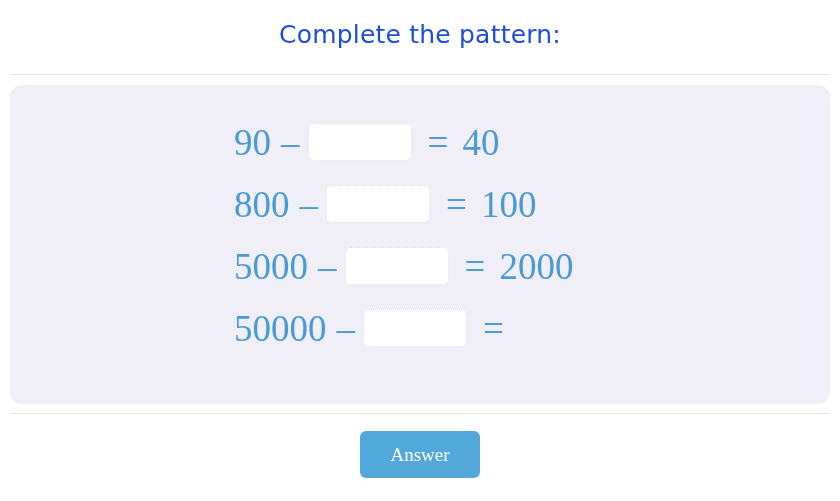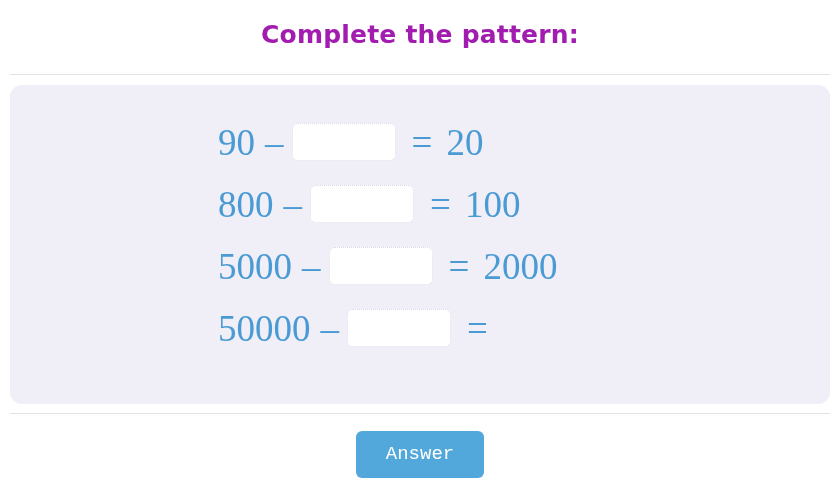--- a/index.html
+++ b/index.html
@@ -22,22 +22,22 @@
   
   .title-bar {
     height: 68px;
     display: flex;
     align-items: center;
     justify-content: center;
   }
   .page-title {
     font-family: "DejaVu Sans", sans-serif;
     font-size: 25px;
-    font-weight: 700;
-    color: #a21caf;
+    font-weight: 400;
+    color: #1d4ed8;
     letter-spacing: 0.2px;
     line-height: 1;
   }
   
   .divider {
     height: 1px;
     background: #e2e4e8;
     margin: 0 10px;
   }
   .divider.top { margin-top: 6px; }
@@ -59,20 +59,21 @@
   .eq-list {
     margin-left: 208px;
     display: flex;
     flex-direction: column;
   }
   .eq-row {
     display: flex;
     align-items: center;
     height: 62px;
     white-space: nowrap;
+    margin-left: 16px;
   }
   .eq-term {
     font-family: "Liberation Serif", "DejaVu Serif", serif;
     font-size: 37px;
     color: #4a9bd4;
     line-height: 1;
   }
   .eq-op {
     font-family: "Liberation Serif", "DejaVu Serif", serif;
     font-size: 37px;
@@ -102,21 +103,21 @@
     display: flex;
     align-items: center;
     justify-content: center;
     padding-top: 17px;
   }
   .answer-button {
     background: #53a8db;
     color: #ffffff;
     border: none;
     border-radius: 6px;
-    font-family: Liberation Mono, monospace;
+    font-family: Liberation Serif, serif;
     font-size: 19px;
     font-weight: 400;
     padding: 14px 30px;
     cursor: pointer;
     line-height: 1;
   }
 </style>
 </head>
 <body>
 
@@ -130,21 +131,21 @@
 
   <div class="panel-wrap">
     <div class="panel">
       <div class="eq-list">
 
         <div class="eq-row">
           <span class="eq-term">90</span>
           <span class="eq-op minus">–</span>
           <input class="eq-input" type="text" value="" style="">
           <span class="eq-op equals">=</span>
-          <span class="eq-term">20</span>
+          <span class="eq-term">40</span>
         </div>
 
         <div class="eq-row">
           <span class="eq-term">800</span>
           <span class="eq-op minus">–</span>
           <input class="eq-input" type="text" value="" style="">
           <span class="eq-op equals">=</span>
           <span class="eq-term">100</span>
         </div>
 

